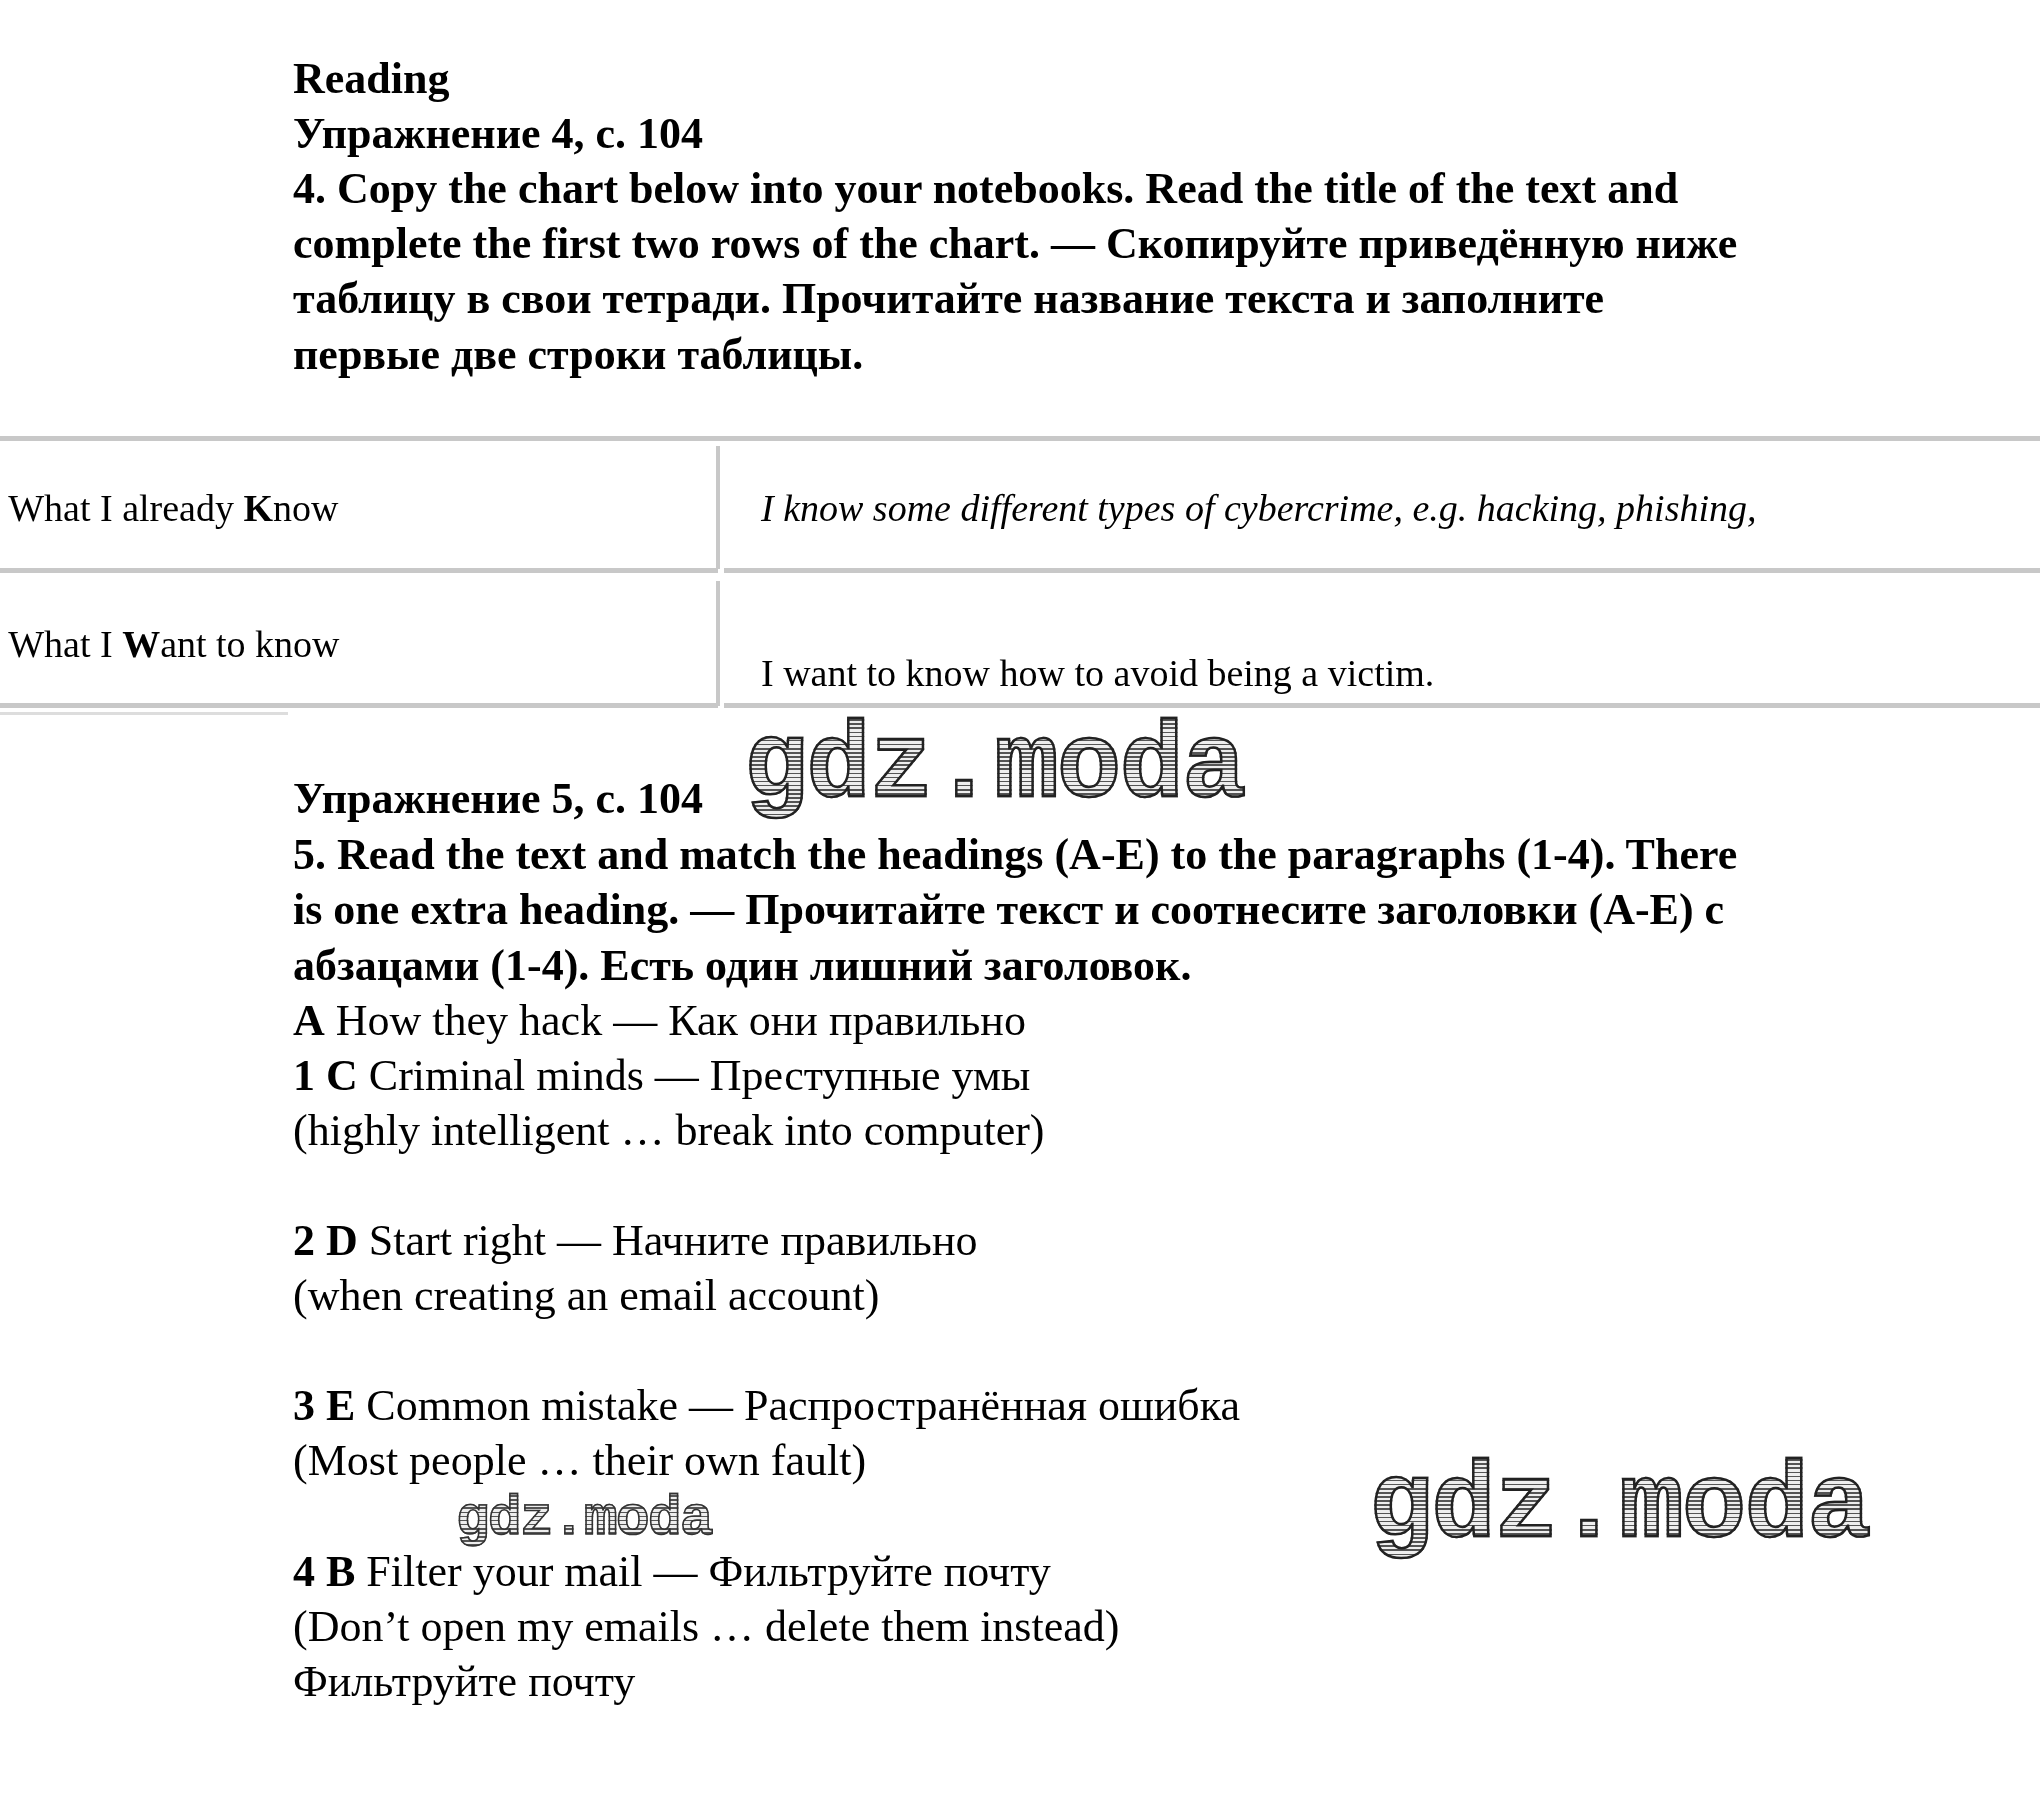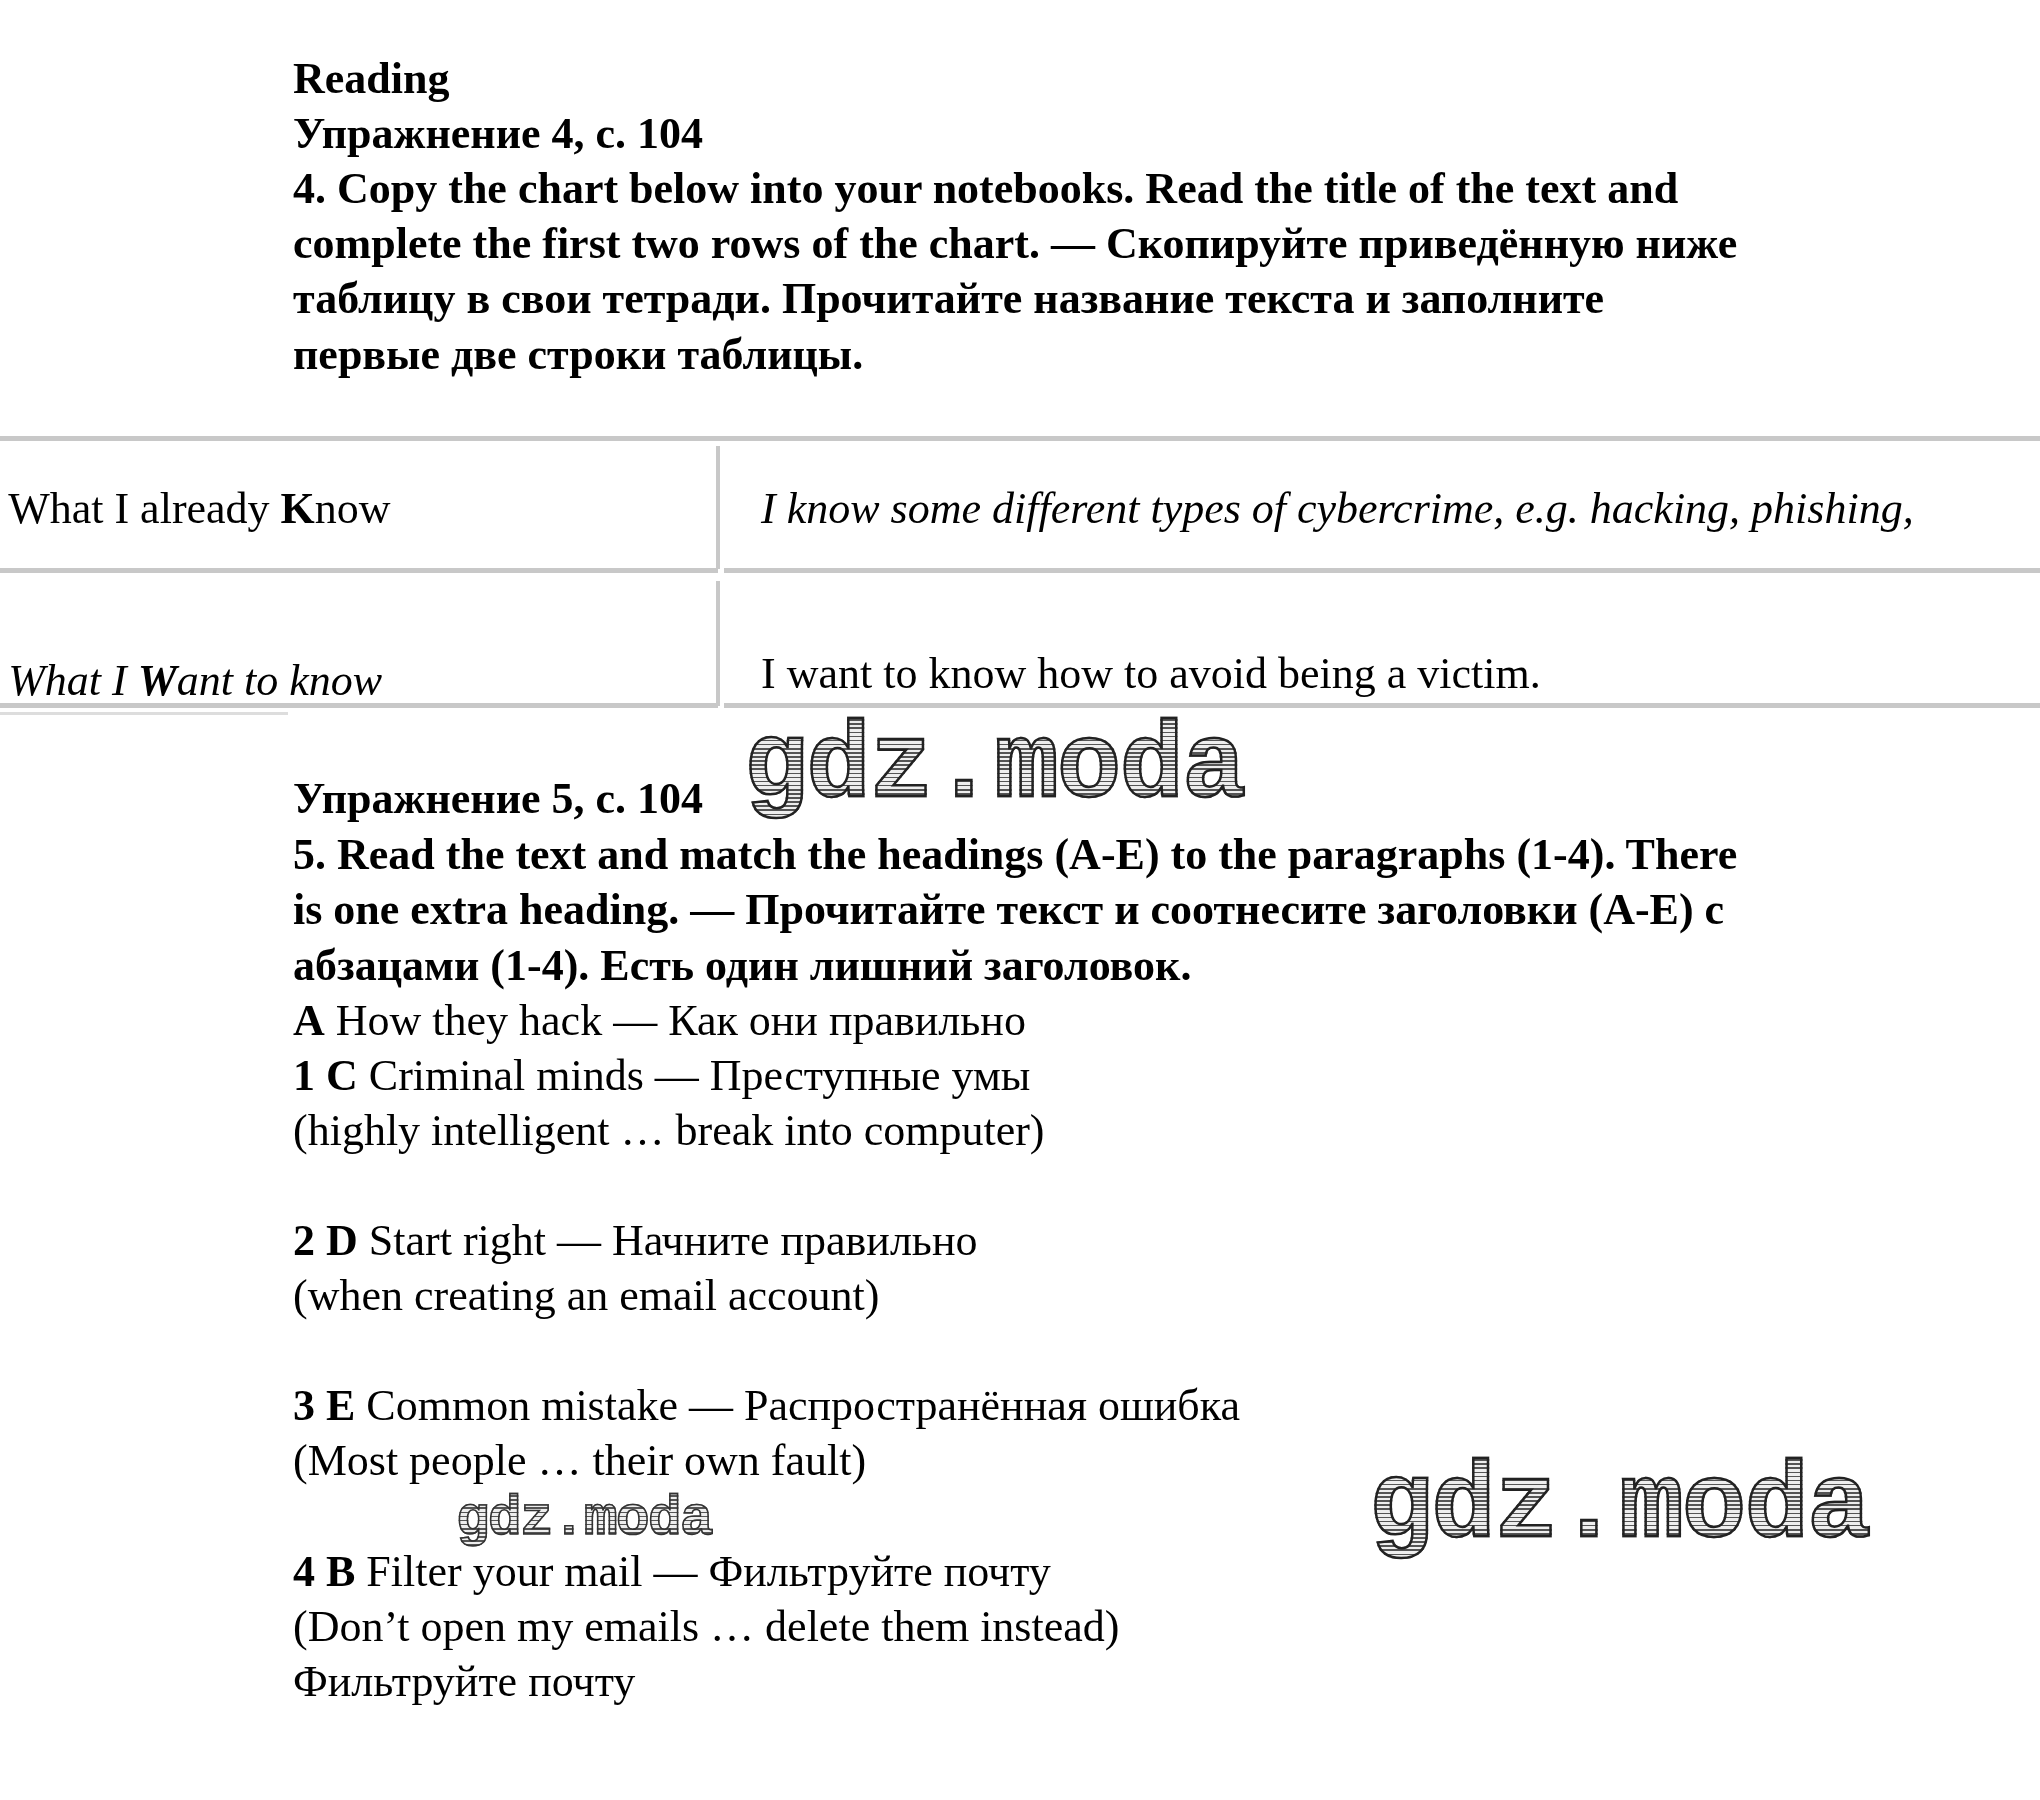--- a/index.html
+++ b/index.html
@@ -10,21 +10,21 @@
   .line {
     position: absolute; left: 293px; font-size: 44px; line-height: 55px;
     white-space: nowrap;
   }
   .b { font-weight: bold; }
   .table-rule {
     position: absolute; left: 0; height: 5px; background: #c8c8c8;
   }
   .vrule { position: absolute; width: 4.1px; background: #c8c8c8; }
   .cell {
-    position: absolute; font-size: 44px; line-height: 55px; white-space: nowrap;
+    position: absolute; font-size: 38px; line-height: 55px; white-space: nowrap;
   }
   .wm {
     position: absolute; font-family: Liberation Mono, monospace; font-weight: bold;
     color: #8a8a8a; letter-spacing: -1.6px;
     -webkit-text-stroke: 2.5px #222;
     background: repeating-linear-gradient(180deg, #555 0 1.6px, #eee 1.6px 4.1px);
     -webkit-background-clip: text; background-clip: text;
     -webkit-text-fill-color: transparent;
     white-space: nowrap;
     text-align: right;
@@ -48,21 +48,21 @@
   <div class="vrule" style="left:716px; top:581px; height:125px;"></div>
   <div class="table-rule" style="top:703px; width:718px;"></div>
   <div class="table-rule" style="top:703px; left:724px; width:1317px;"></div>
   <div class="table-rule" style="top:712px; left:0; width:288px; height:2.5px; background:#ddd;"></div>
 
   <div class="cell" style="left:8.2px; top:481px;">
     <span>What I already </span><b>K</b><span>now</span>
   </div>
   <div class="cell" style="left:761px; top:481px;font-style:italic;">I know some different types of cybercrime, e.g. hacking, phishing,</div>
 
-  <div class="cell" style="left:8.2px; top:653px;font-style:italic;">
+  <div class="cell" style="left:8.2px; top:617px;">
     <span>What I </span><b>W</b><span>ant to know</span>
   </div>
   <div class="cell" style="left:761px; top:646px;">I want to know how to avoid being a victim.</div>
 </div>
 
 <div class="line b" style="top:771px">Упражнение 5, с. 104</div>
 <div class="line b" style="top:827px">5. Read the text and match the headings (A-E) to the paragraphs (1-4). There</div>
 <div class="line b" style="top:882px">is one extra heading. — Прочитайте текст и соотнесите заголовки (A-E) с</div>
 <div class="line b" style="top:938px">абзацами (1-4). Есть один лишний заголовок.</div>
 

